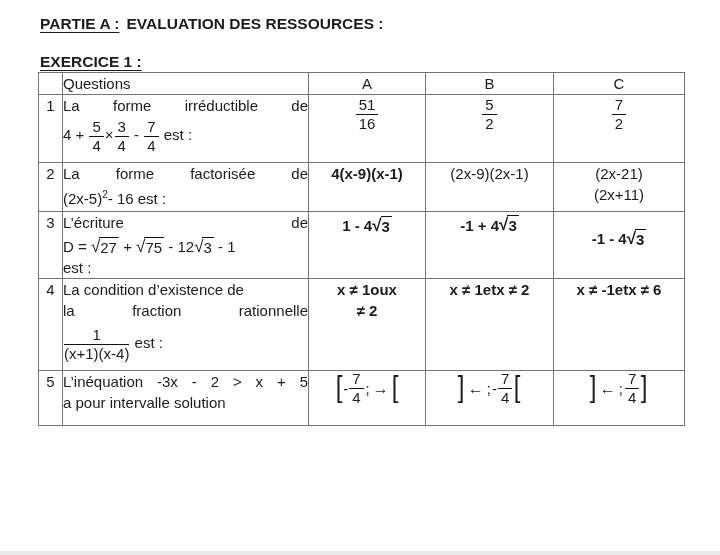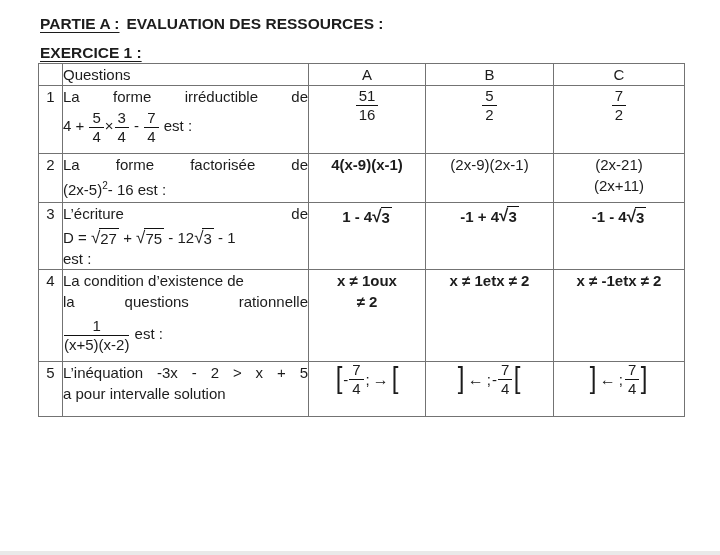--- a/index.html
+++ b/index.html
@@ -6,21 +6,21 @@
   body{
     width:720px;height:555px;overflow:hidden;
     font-family:"Liberation Sans","DejaVu Sans",sans-serif;
     color:#1c1c1c;position:relative;
   }
   .page{position:absolute;left:0;top:0;width:720px;height:555px;}
   .header-block{padding:12px 36px 0 40px;}
   .h-line{font-size:15.5px;font-weight:700;line-height:20px;white-space:nowrap;}
   .h-partie{margin-top:2px;}
   .h-section{margin-top:27px;}
-  .h-exercice{margin-top:9px;}
+  .h-exercice{margin-top:18px;}
   .u{text-decoration:underline;text-underline-offset:3px;}
   .sp{margin-left:7px;}
   .intro{
     font-size:16px;font-weight:400;line-height:22px;margin-top:1px;
     text-align:justify;width:648px;
   }
   
   table.qcm{
     border-collapse:collapse;margin-left:38px;margin-top:0px;
     table-layout:fixed;width:646px;
@@ -159,45 +159,45 @@
       <td class="acell semibold">
         <span style="display:inline-flex;align-items:flex-start;margin-top:3px">
               <span>-1 + 4</span>
               <span class="sqrt">
                 <span class="sg">√</span>
                 <span class="rb">3</span>
               </span>
             </span>
       </td>
       <td class="acell semibold">
-        <span style="display:inline-flex;align-items:flex-end;margin-top:3px">
+        <span style="display:inline-flex;align-items:flex-end;margin-top:16px">
               <span>-1 - 4</span>
               <span class="sqrt">
                 <span class="sg">√</span>
                 <span class="rb">3</span>
               </span>
             </span>
       </td>
     </tr>
 
     <tr style="height:92px">
       <td class="num">4</td>
       <td class="qcell">
         <div>La condition d’existence de</div>
-        <div class="just">la questions rationnelle</div>
+        <div class="just">la fraction rationnelle</div>
         <div class="mathline" style="margin-top:6px">
-          <span class="frac"><span class="fn">1</span><span class="fd">(x+5)(x-2)</span></span><span> est :</span>
+          <span class="frac"><span class="fn">1</span><span class="fd">(x+1)(x-4)</span></span><span> est :</span>
         </div>
       </td>
       <td class="acell semibold a4-left">
         <div>x ≠ 1oux</div>
         <div>≠ 2</div>
       </td>
       <td class="acell semibold">x ≠ 1etx ≠ 2</td>
-      <td class="acell semibold">x ≠ -1etx ≠ 2</td>
+      <td class="acell semibold">x ≠ -1etx ≠ 6</td>
     </tr>
 
     <tr style="height:55px">
       <td class="num">5</td>
       <td class="qcell">
         <div class="just">L’inéquation   -3x - 2 &gt; x + 5</div>
         <div>a pour intervalle solution</div>
       </td>
       <td class="ivcell">
         <span class="interval">

